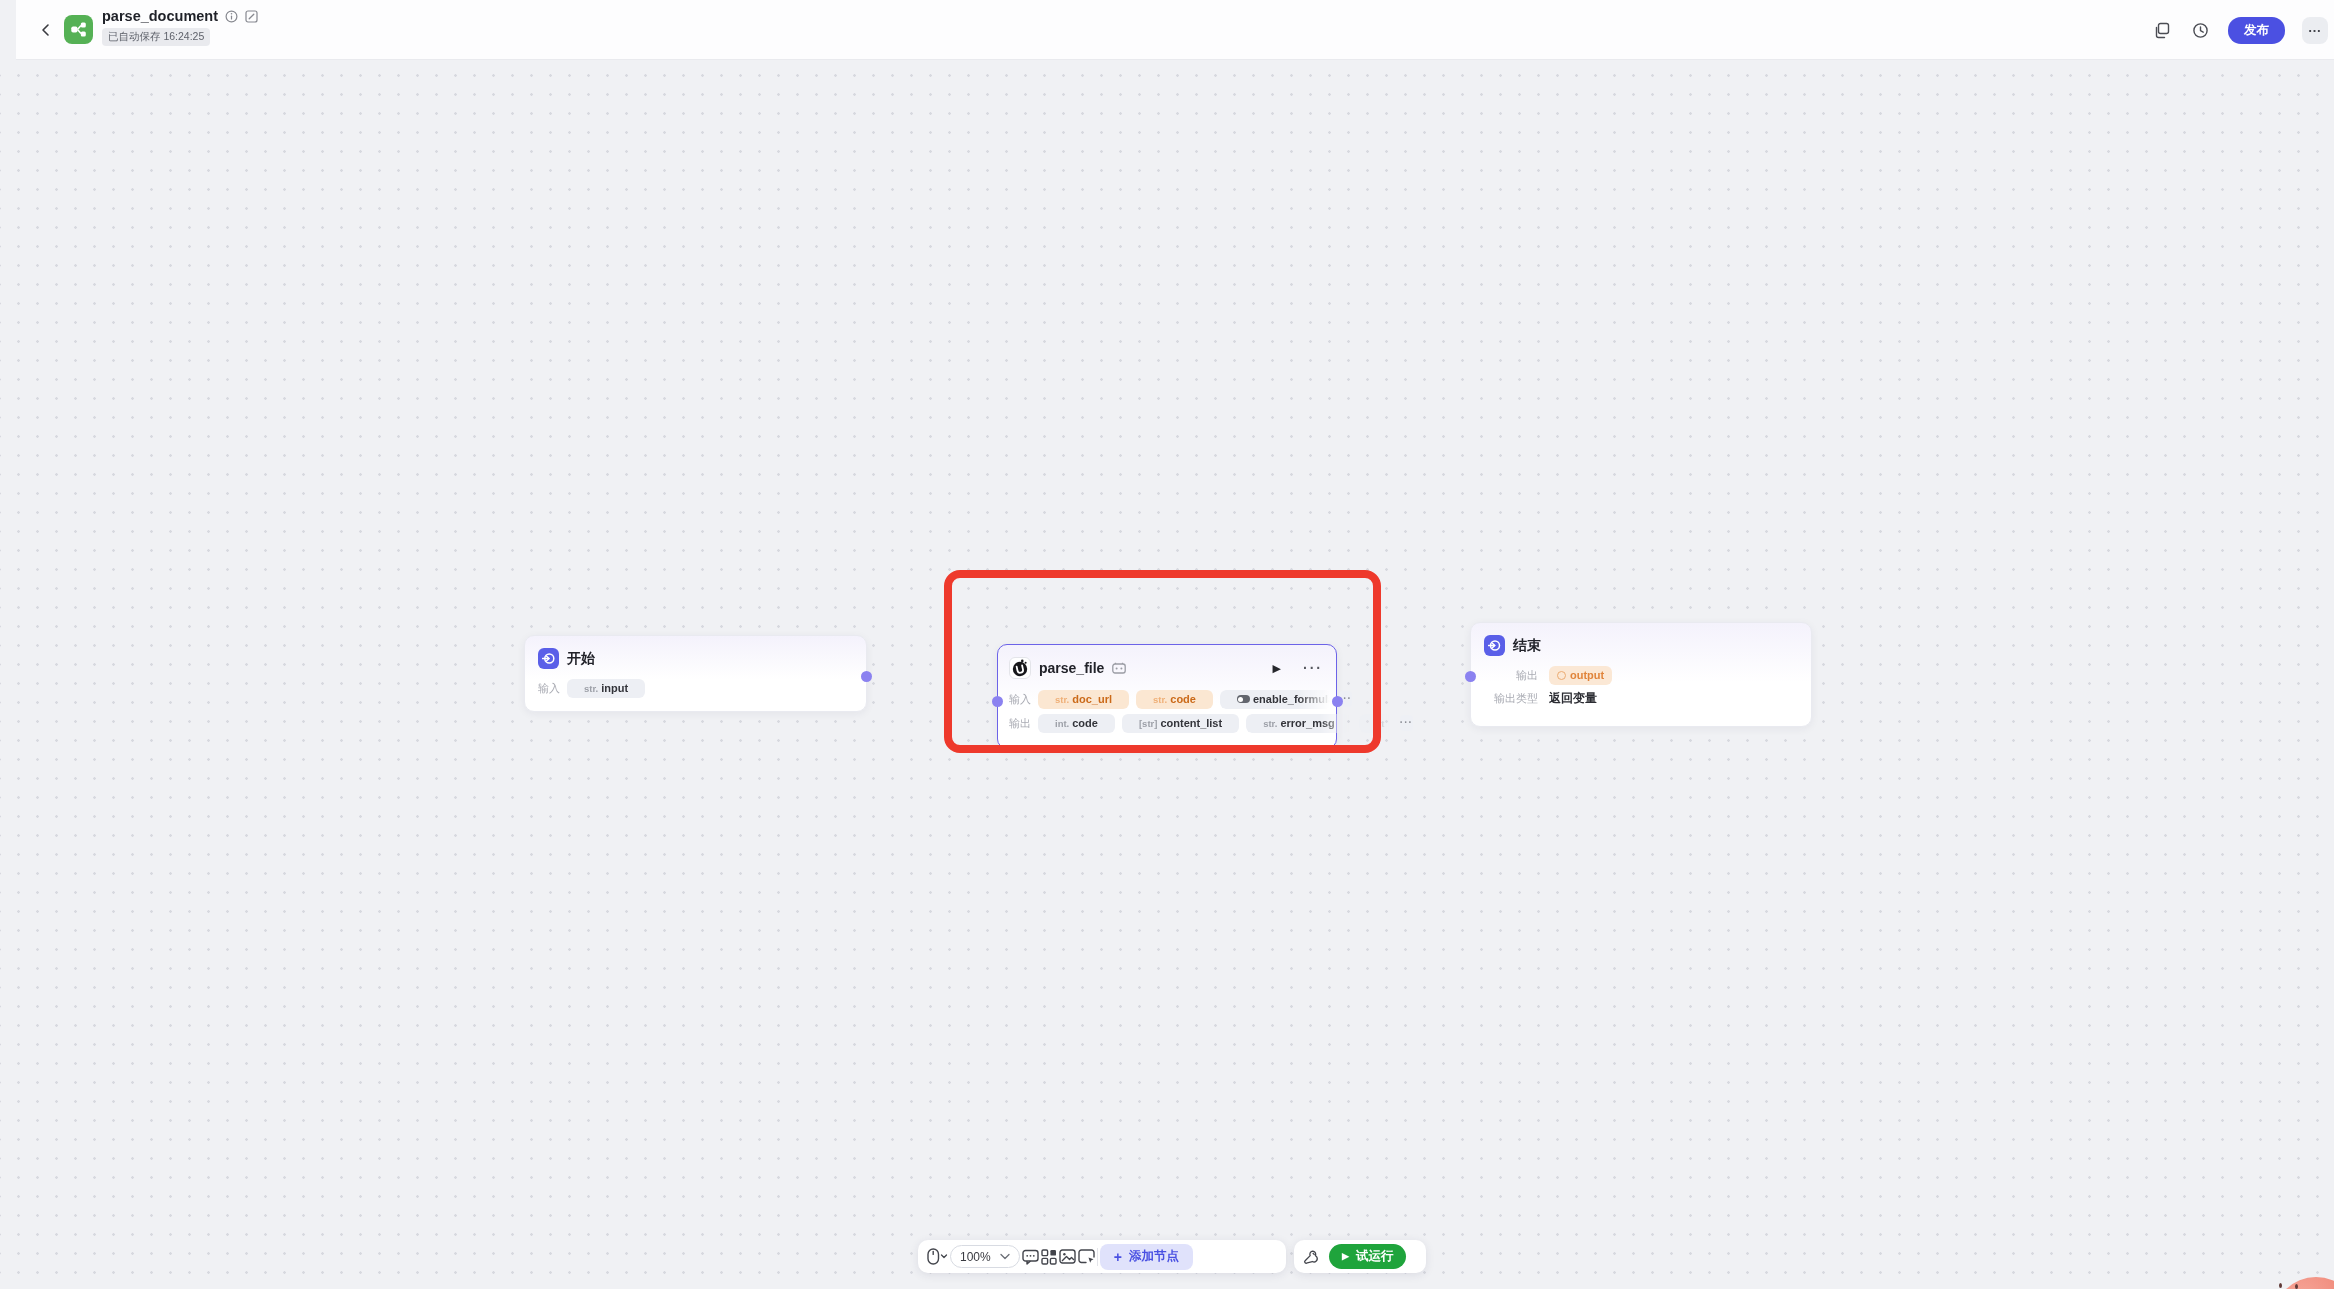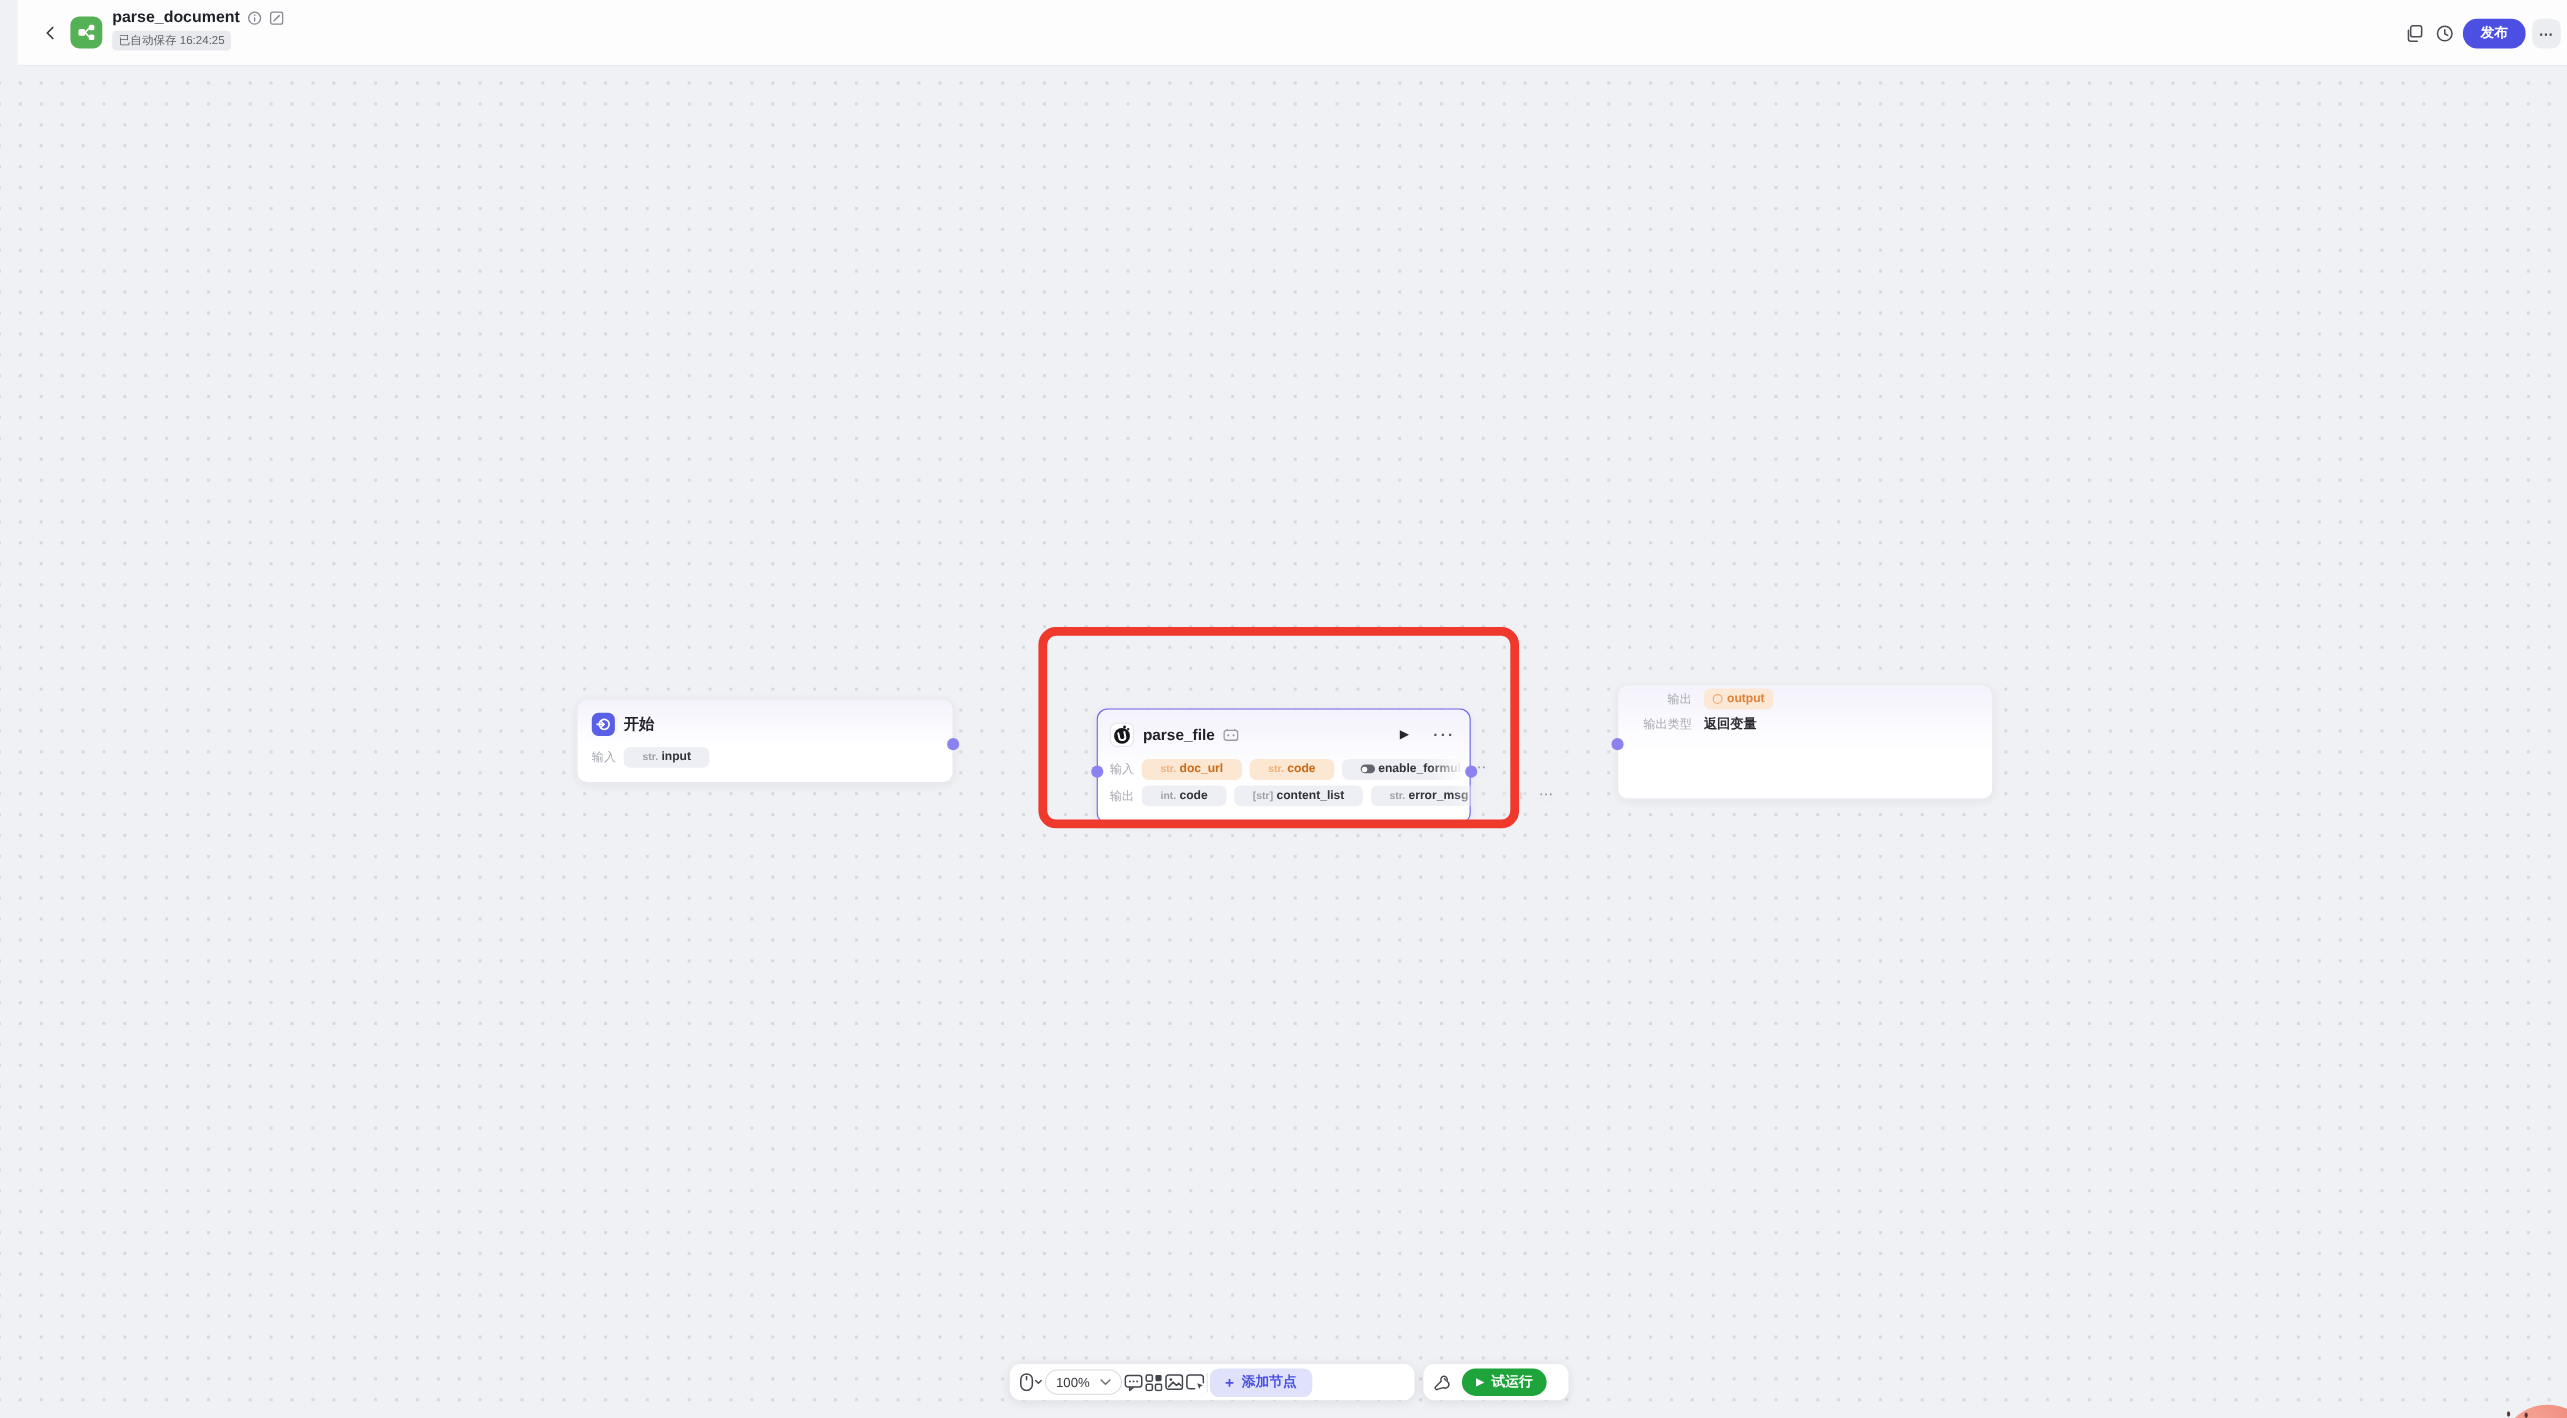--- a/index.html
+++ b/index.html
@@ -18,21 +18,21 @@
     border-bottom:1px solid #e9eaee; z-index:20; }
   .back { position:absolute; left:22px; top:22px; width:16px; height:16px; cursor:pointer; }
   .applogo { position:absolute; left:48px; top:15px; width:29px; height:29px; border-radius:8px;
     background:#55b155; display:flex; align-items:center; justify-content:center; }
   .titlewrap { position:absolute; left:86px; top:8px; }
   .titlerow { display:flex; align-items:center; gap:7px; }
   .apptitle { font-size:14.5px; font-weight:700; color:#1f2128; }
   .titlerow .ticon { display:inline-flex; }
   .savebadge { display:inline-block; margin-top:4px; background:#e9eaee; border-radius:4px;
     padding:2px 6px; font-size:10.5px; color:#5f626b; }
-  .tb-right { position:absolute; right:22px; top:0; height:60px; display:flex; align-items:center; gap:6px; }
+  .tb-right { position:absolute; right:22px; top:0; height:60px; display:flex; align-items:center; gap:17px; }
   .iconbtn { display:flex; align-items:center; justify-content:center; width:22px; height:22px; cursor:pointer; }
   .publish { height:27px; min-width:56px; padding:0 16px; border-radius:13px; background:#4b50e2;
     color:#fff; font-size:12.5px; font-weight:600; border:none; display:flex; align-items:center;
     justify-content:center; cursor:pointer; }
   .morebtn { width:26px; height:27px; border-radius:8px; background:#ebedf1; border:none;
     color:#43454c; font-size:13px; font-weight:700; display:flex; align-items:center;
     justify-content:center; cursor:pointer; letter-spacing:1px; }
 
   
   .node { position:absolute; background:linear-gradient(180deg,#f4f2fc 0%, #ffffff 58%);
@@ -240,20 +240,30 @@
       <span class="tag stub fade">
         <span class="t">st</span>
       </span>
       <span class="rowmore">···</span>
     </div>
     <span class="port" style="left:-6.5px; top:51px;"></span>
     <span class="port" style="right:-6.5px; top:51px;"></span>
   </div>
 
   <div class="node" style="left:1470px; top:622px; width:342px; height:105px;">
+    <div class="node-header">
+      <span class="node-icon">
+        <svg width="13" height="13" viewBox="0 0 13 13">
+          <circle cx="7.0" cy="6.5" r="4.5" fill="none" stroke="#fff" stroke-width="1.5"></circle>
+          <path d="M0.6,6.5 L6.6,6.5" stroke="#fff" stroke-width="1.5" stroke-linecap="round"></path>
+          <path d="M4.4,4.3 L6.8,6.5 L4.4,8.7" fill="none" stroke="#fff" stroke-width="1.5" stroke-linecap="round" stroke-linejoin="round"></path>
+        </svg>
+      </span>
+      <span class="node-title">结束</span>
+    </div>
     <div class="kv">
       <span class="k">输出</span>
       <span class="pill-out">
         <span class="circ"></span>
         <span class="n">output</span>
       </span>
     </div>
     <div class="kv">
       <span class="k">输出类型</span>
       <span class="v">返回变量</span>

